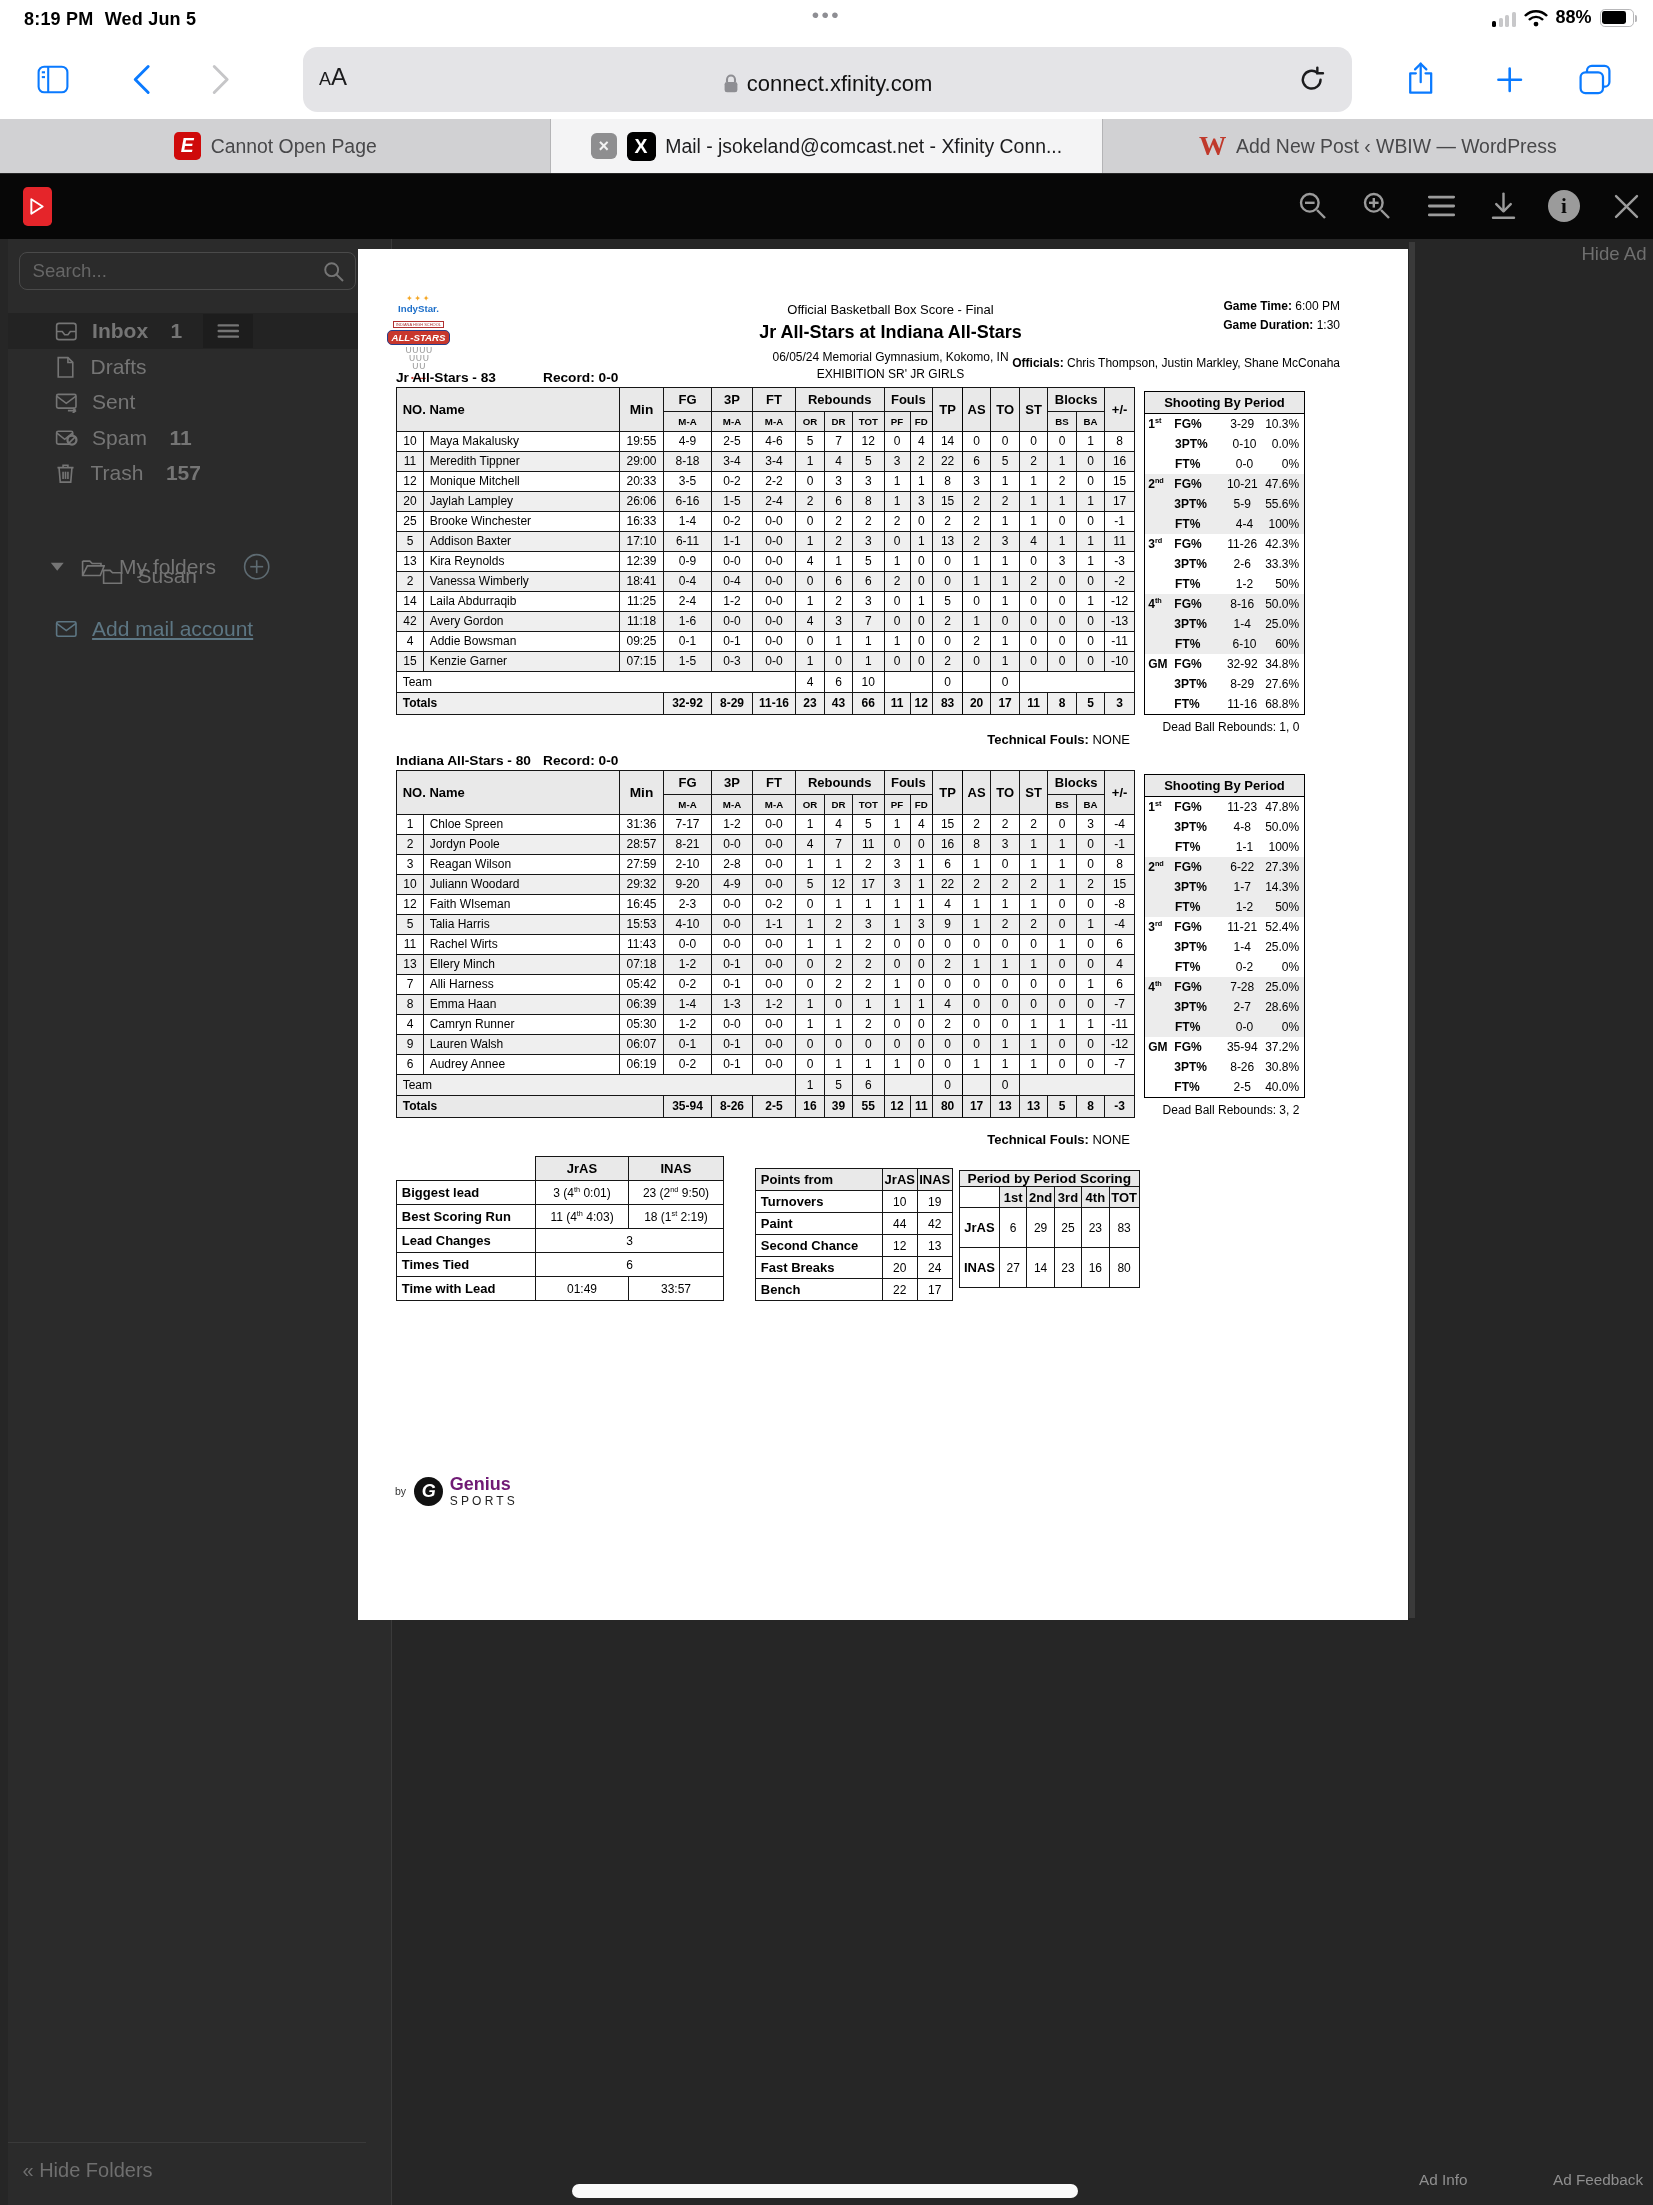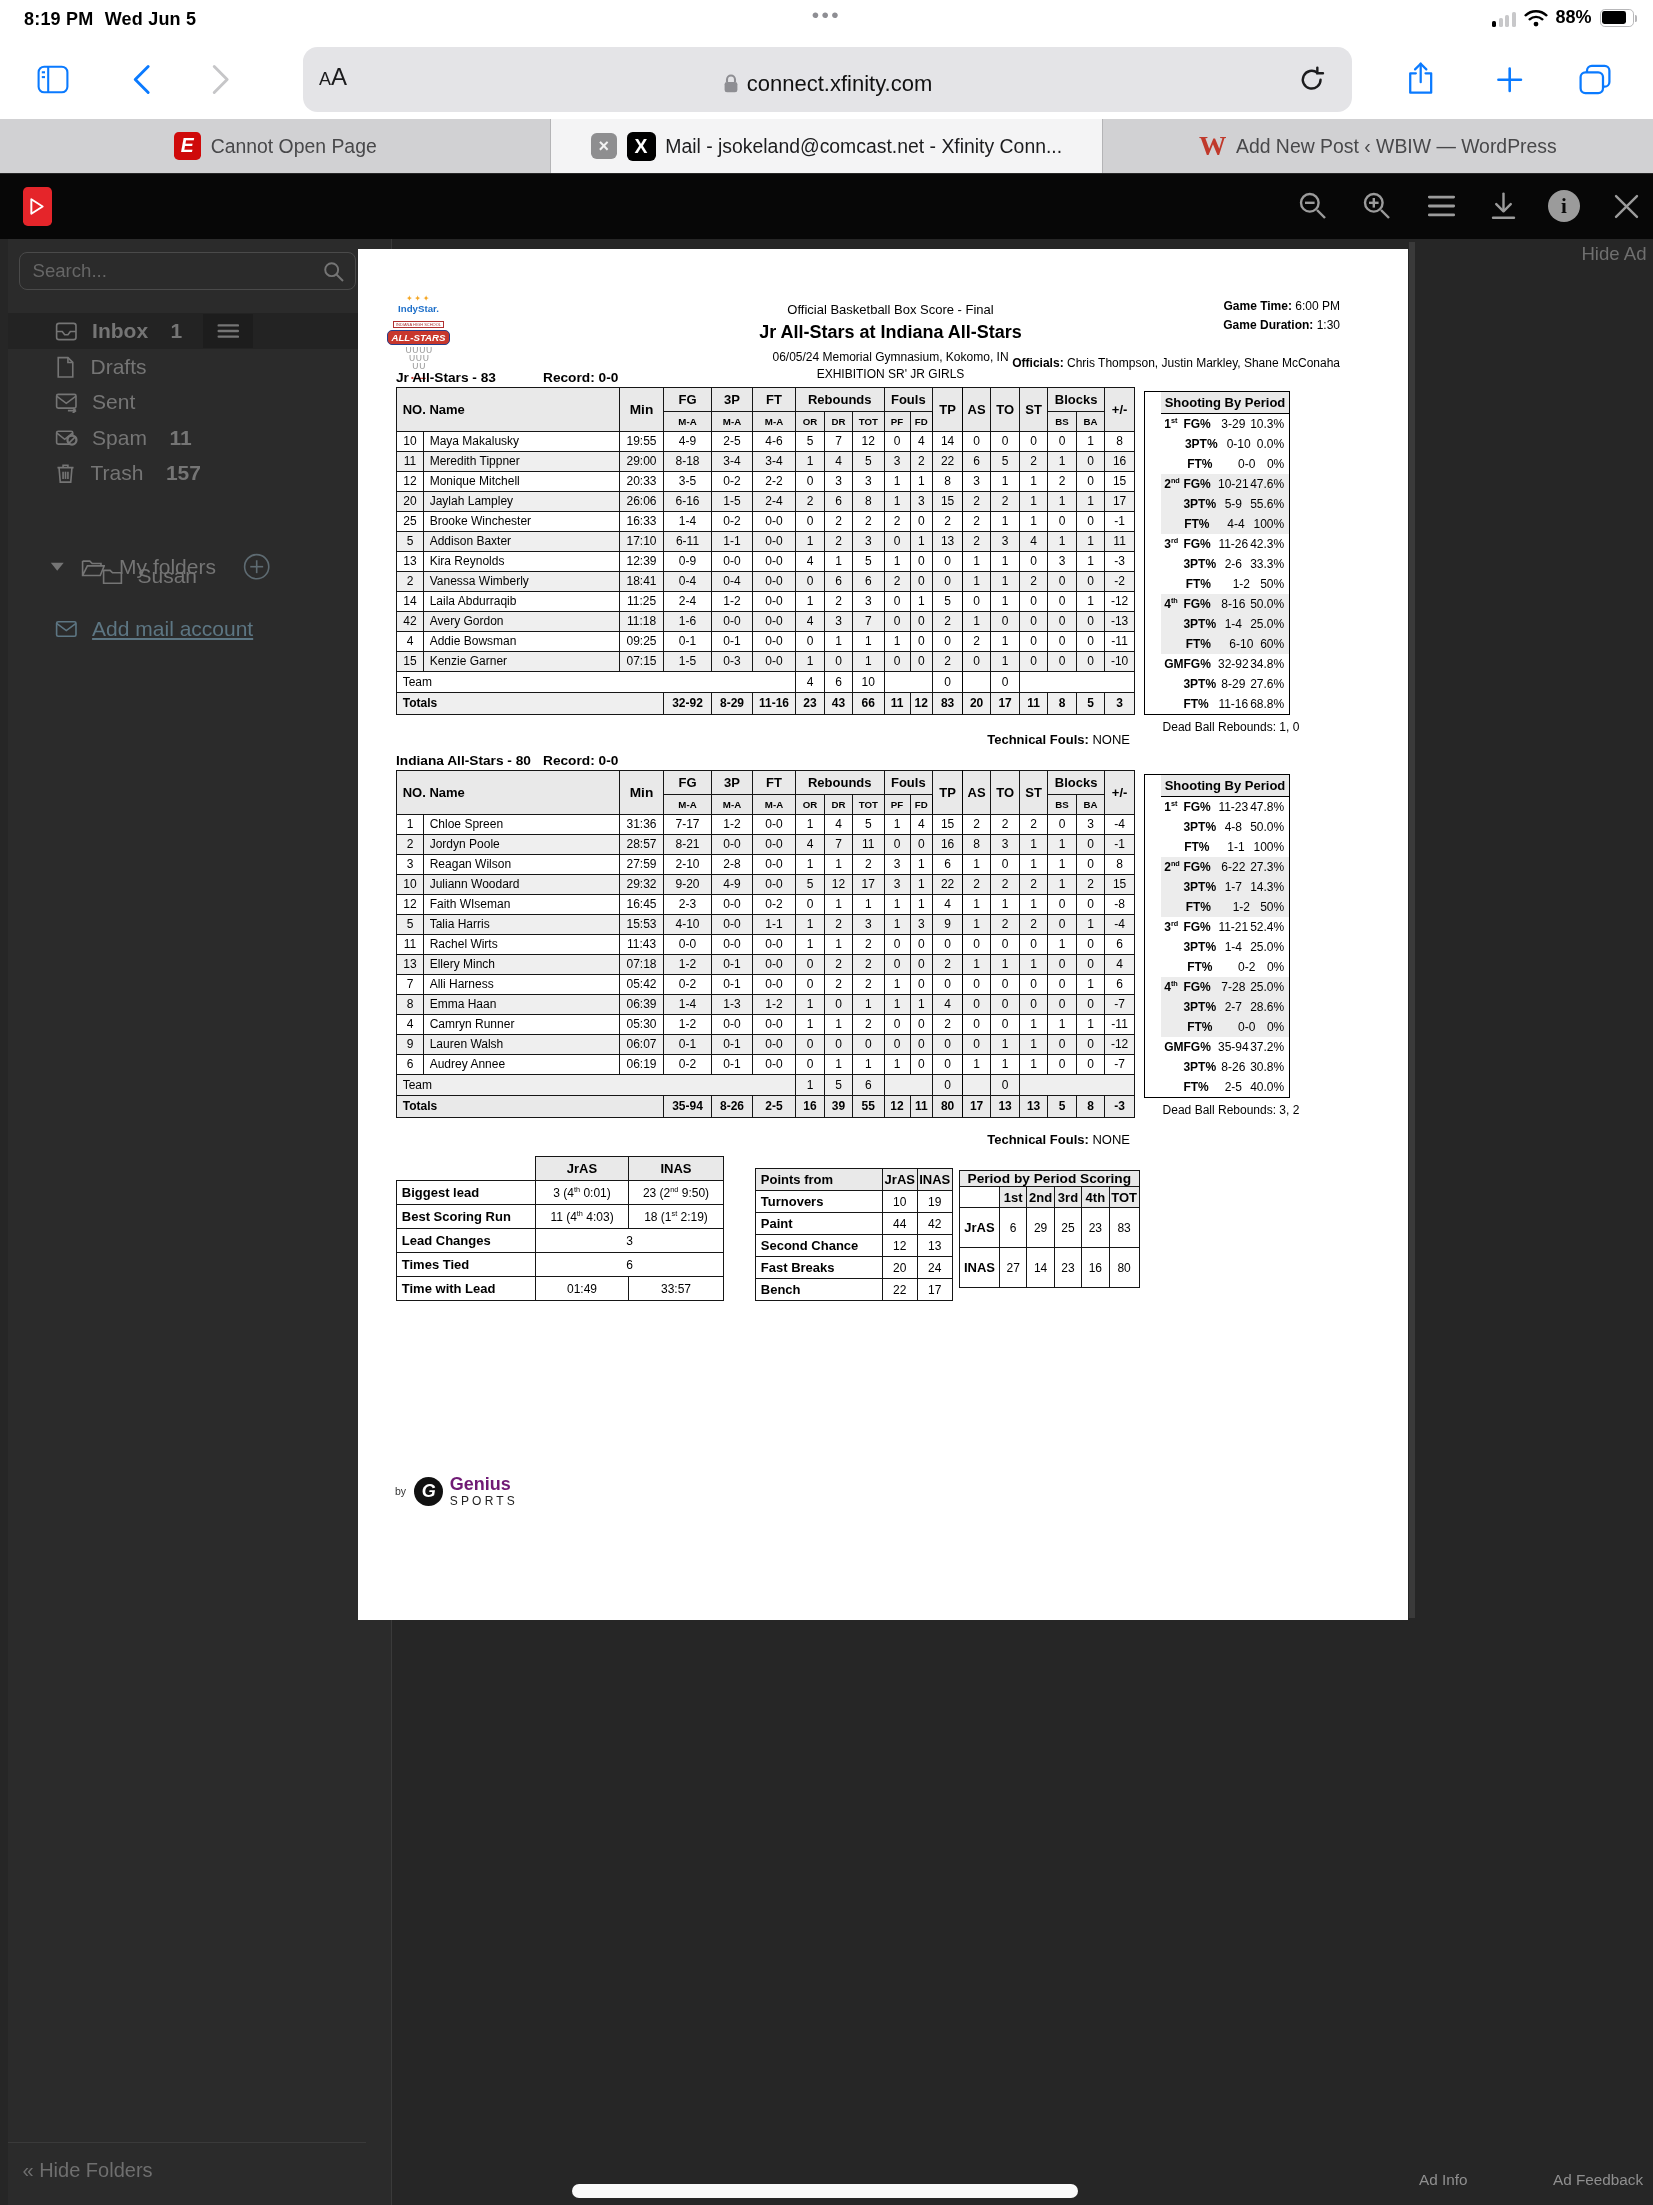--- a/index.html
+++ b/index.html
@@ -108,21 +108,21 @@
   .bx th.sub { font-size:9.7px; height:19.4px; }
   .bx .nm { text-align:left; padding-left:5.7px; }
   .bx th.hmin { font-size:13.7px; }
   .bx tbody tr:nth-child(even) td { background:#efefef; }
   .bx .tpcol { border-left:1.6px solid #000; border-right:1.6px solid #000; }
   .bx tr.teamrow td { background:#fff; height:21px; border-top:1.6px solid #000; }
   .bx tr.totrow td { background:#e9e9e9; font-weight:700; height:22.6px; border-top:1.6px solid #000; font-size:12px; }
   .techline { position:absolute; right:278px; font-size:13px; }
 
   
-  .shoot { position:absolute; left:786px; width:146px; border:1.6px solid #000; background:#fff;padding-left:16px; }
+  .shoot { position:absolute; left:786px; width:161px; border:1.6px solid #000; background:#fff; }
   .shoot .ttl { height:22px; line-height:22px; background:#e9e9e9; border-bottom:0.8px solid #000; text-align:center; font-weight:700; font-size:13px; }
   .sgroup.alt { background:#ececec; }
   .srow { display:flex; align-items:center; height:20px; font-size:12px; }
   .srow .per { width:30px; font-weight:700; padding-left:3.2px; }
   .srow .lab { width:46px; font-weight:700; }
   .srow .ma { width:47px; text-align:center; }
   .srow .pct { flex:1; text-align:right; padding-right:4.8px; }
   .deadball { position:absolute; font-size:12px; width:210px; text-align:center; left:768px; }
 
   

